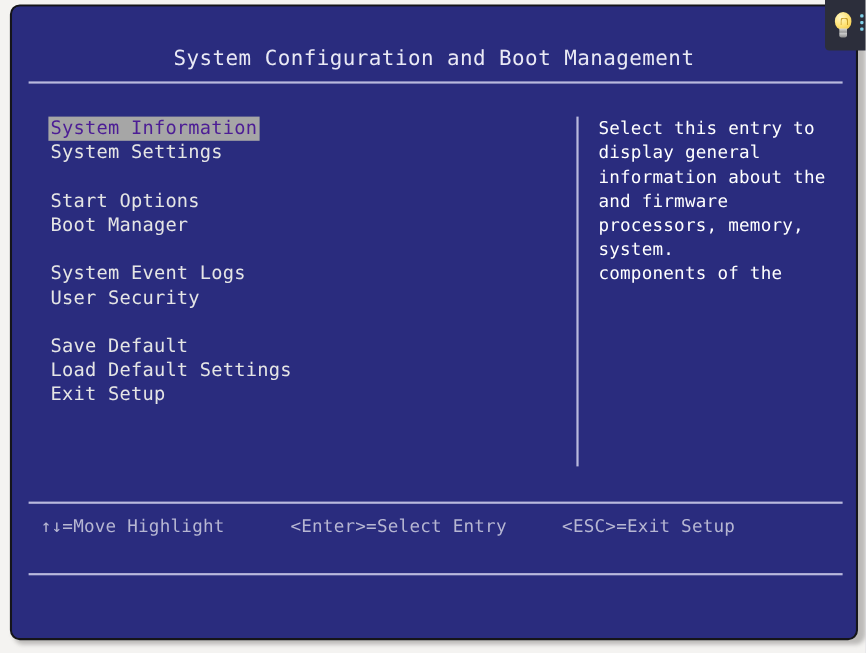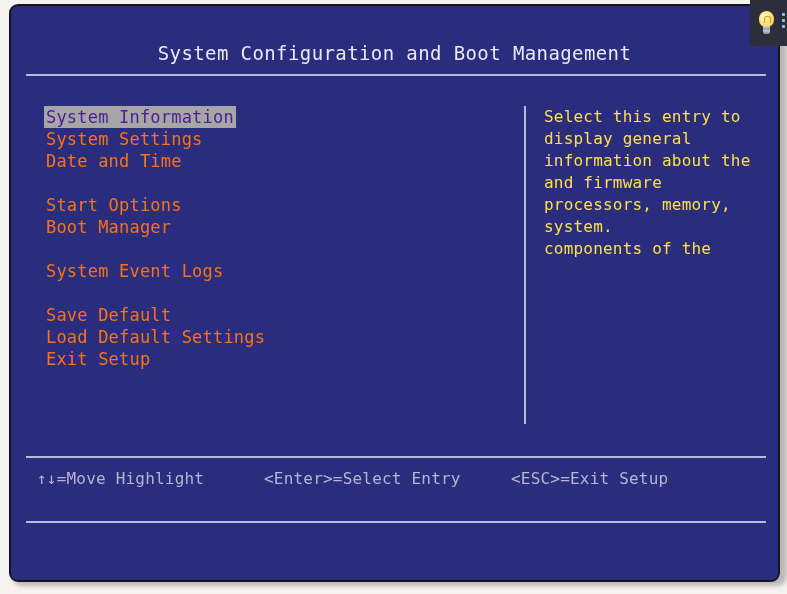--- a/index.html
+++ b/index.html
@@ -87,21 +87,21 @@
 
   
   .menu {
     position: absolute;
     left: 33px;
     top: 100px;
     width: 440px;
   }
   .menu-item {
     display: block;
-    color: #f97316;
+    color: #e5e5e5;
     font-size: 17px;
     line-height: 22px;
     height: 22px;
     padding: 0 2px;
     white-space: nowrap;
     font-family: "DejaVu Sans Mono", monospace;
     letter-spacing: 0.2px;
     width: max-content;
   }
   .menu-item.selected {
@@ -115,21 +115,21 @@
 
   
   .help {
     position: absolute;
     left: 533px;
     top: 100px;
     width: 230px;
   }
   .help-line {
     display: block;
-    color: #fde047;
+    color: #ffffff;
     font-size: 16px;
     line-height: 22px;
     white-space: nowrap;
     font-family: "DejaVu Sans Mono", monospace;
     letter-spacing: 0.2px;
   }
 
   
   .hints {
     position: absolute;
@@ -227,26 +227,26 @@
 
       <div class="title">System Configuration and Boot Management</div>
 
       <div class="hr hr-top"></div>
 
       <div class="vrule"></div>
 
       <div class="menu">
           <span class="menu-item selected">System Information</span>
           <span class="menu-item">System Settings</span>
-          <span class="menu-item">Date and Time</span>
           <span class="menu-gap"></span>
           <span class="menu-item">Start Options</span>
           <span class="menu-item">Boot Manager</span>
           <span class="menu-gap"></span>
           <span class="menu-item">System Event Logs</span>
+          <span class="menu-item">User Security</span>
           <span class="menu-gap"></span>
           <span class="menu-item">Save Default</span>
           <span class="menu-item">Load Default Settings</span>
           <span class="menu-item">Exit Setup</span>
         </div>
 
       <div class="help">
           <span class="help-line">Select this entry to</span>
           <span class="help-line">display general</span>
           <span class="help-line">information about the</span>

